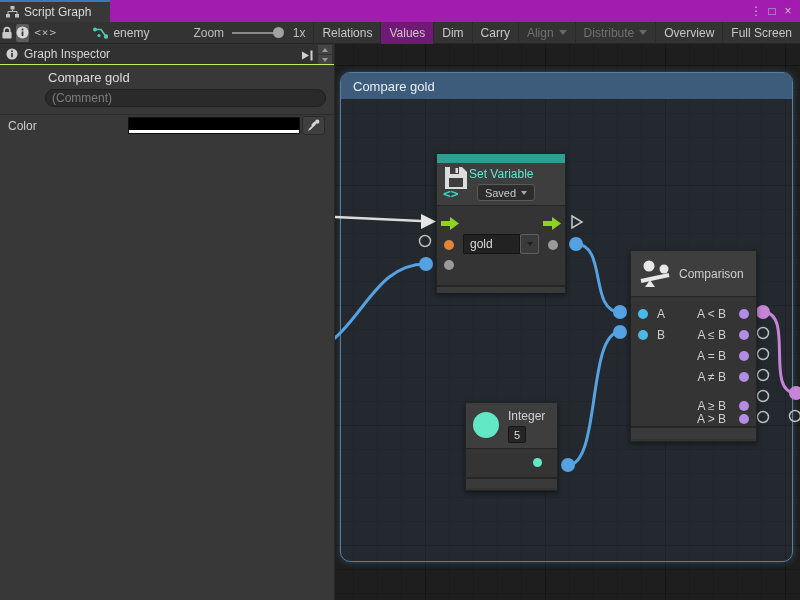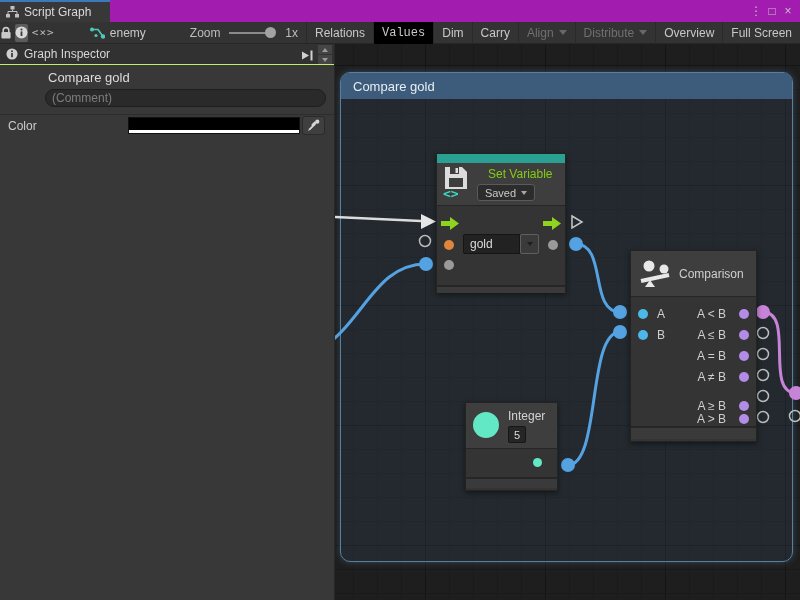--- a/index.html
+++ b/index.html
@@ -12,21 +12,21 @@
   .tab { position:absolute; left:0; top:0; width:110px; height:22px; background:#383838;
     border-top:2px solid #3a79bb; display:flex; align-items:center; gap:5px; padding-left:6px; color:#dadada; }
   .winctrl { position:absolute; top:0; height:22px; display:flex; align-items:center; color:#c2c2c2; }
   .wc { width:16px; text-align:center; cursor:default; font-size:12px; }
 
   
   .toolbar { position:absolute; left:0; top:22px; width:800px; height:22px; background:#333;
     border-bottom:1px solid #262626; display:flex; align-items:center; }
   .tb-icon { display:flex; align-items:center; justify-content:center; height:22px; }
   .tb-btn { height:22px; display:flex; align-items:center; padding:0 8px; border-left:1px solid #2a2a2a; color:#c8c8c8; white-space:nowrap; }
-  .tb-btn.selected { background:#000000;font-family:Liberation Mono, monospace; }
+  .tb-btn.selected { background:#701a75; }
   .tb-btn.disabled { color:#707070; }
   .dd-arrow { width:0; height:0; border-left:4px solid transparent; border-right:4px solid transparent; border-top:5px solid #8a8a8a; margin-left:5px; }
   .tb-btn.disabled .dd-arrow { border-top-color:#686868; }
   .infobtn { background:#5c5c5c; border-radius:2px; width:24px; height:18px; margin:0 2px; }
   .slider-track { width:88px; height:2px; background:#8a8a8a; margin:0 2px; position:relative; }
   .slider-handle { position:absolute; right:-5px; top:-5px; width:11px; height:11px; border-radius:50%; background:#a2a2a2; }
   .codetxt { font-family:"DejaVu Sans Mono", monospace; color:#bdbdbd; font-size:11px; letter-spacing:1px; }
 
   
   .panel { position:absolute; left:0; top:44px; width:335px; height:556px; background:#383838; border-right:1px solid #282828; }
@@ -69,21 +69,21 @@
   .node { position:absolute; z-index:3; background:#343434; border:1px solid #232323;
     box-shadow:0 2px 5px rgba(0,0,0,.45); color:#cfcfcf; }
   .node-header { background:#3e3e3e; position:relative; border-bottom:1px solid #262626; }
   .node-footer { background:#3a3a3a; border-top:2px solid #262626; }
   .topbar { height:9px; background:#2aa092; }
   .dot { position:absolute; border-radius:50%; }
 
   
   .sv { left:101px; top:109px; width:130px; height:140px; }
   .sv .node-header { height:43px; }
-  .sv-title { position:absolute; left:51px; top:4px; font-size:12px; color:#84cc16; }
+  .sv-title { position:absolute; left:32px; top:4px; font-size:12px; color:#5eead4; }
   .saved-btn { position:absolute; left:40px; top:21px; width:58px; height:17px; background:#2c2c2c;
     border:1px solid #5a5a5a; border-radius:3px; display:flex; align-items:center; justify-content:center; gap:5px;
     font-size:11px; color:#c9c9c9; }
   .sv .node-body { position:relative; height:79px; }
   .sv .node-footer { height:8px; }
   .gold-field { position:absolute; left:26px; top:28px; width:57px; height:20px; background:#222;
     border:1px solid #151515; border-radius:2px 0 0 2px; display:flex; align-items:center; padding-left:6px; color:#dadada; }
   .gold-arrow { position:absolute; left:83px; top:28px; width:19px; height:20px; background:#3a3a3a;
     border:1px solid #5f5f5f; border-radius:2px; display:flex; align-items:center; justify-content:center; }
   .gold-arrow .tri-dn { border-top-color:#1e1e1e; }

